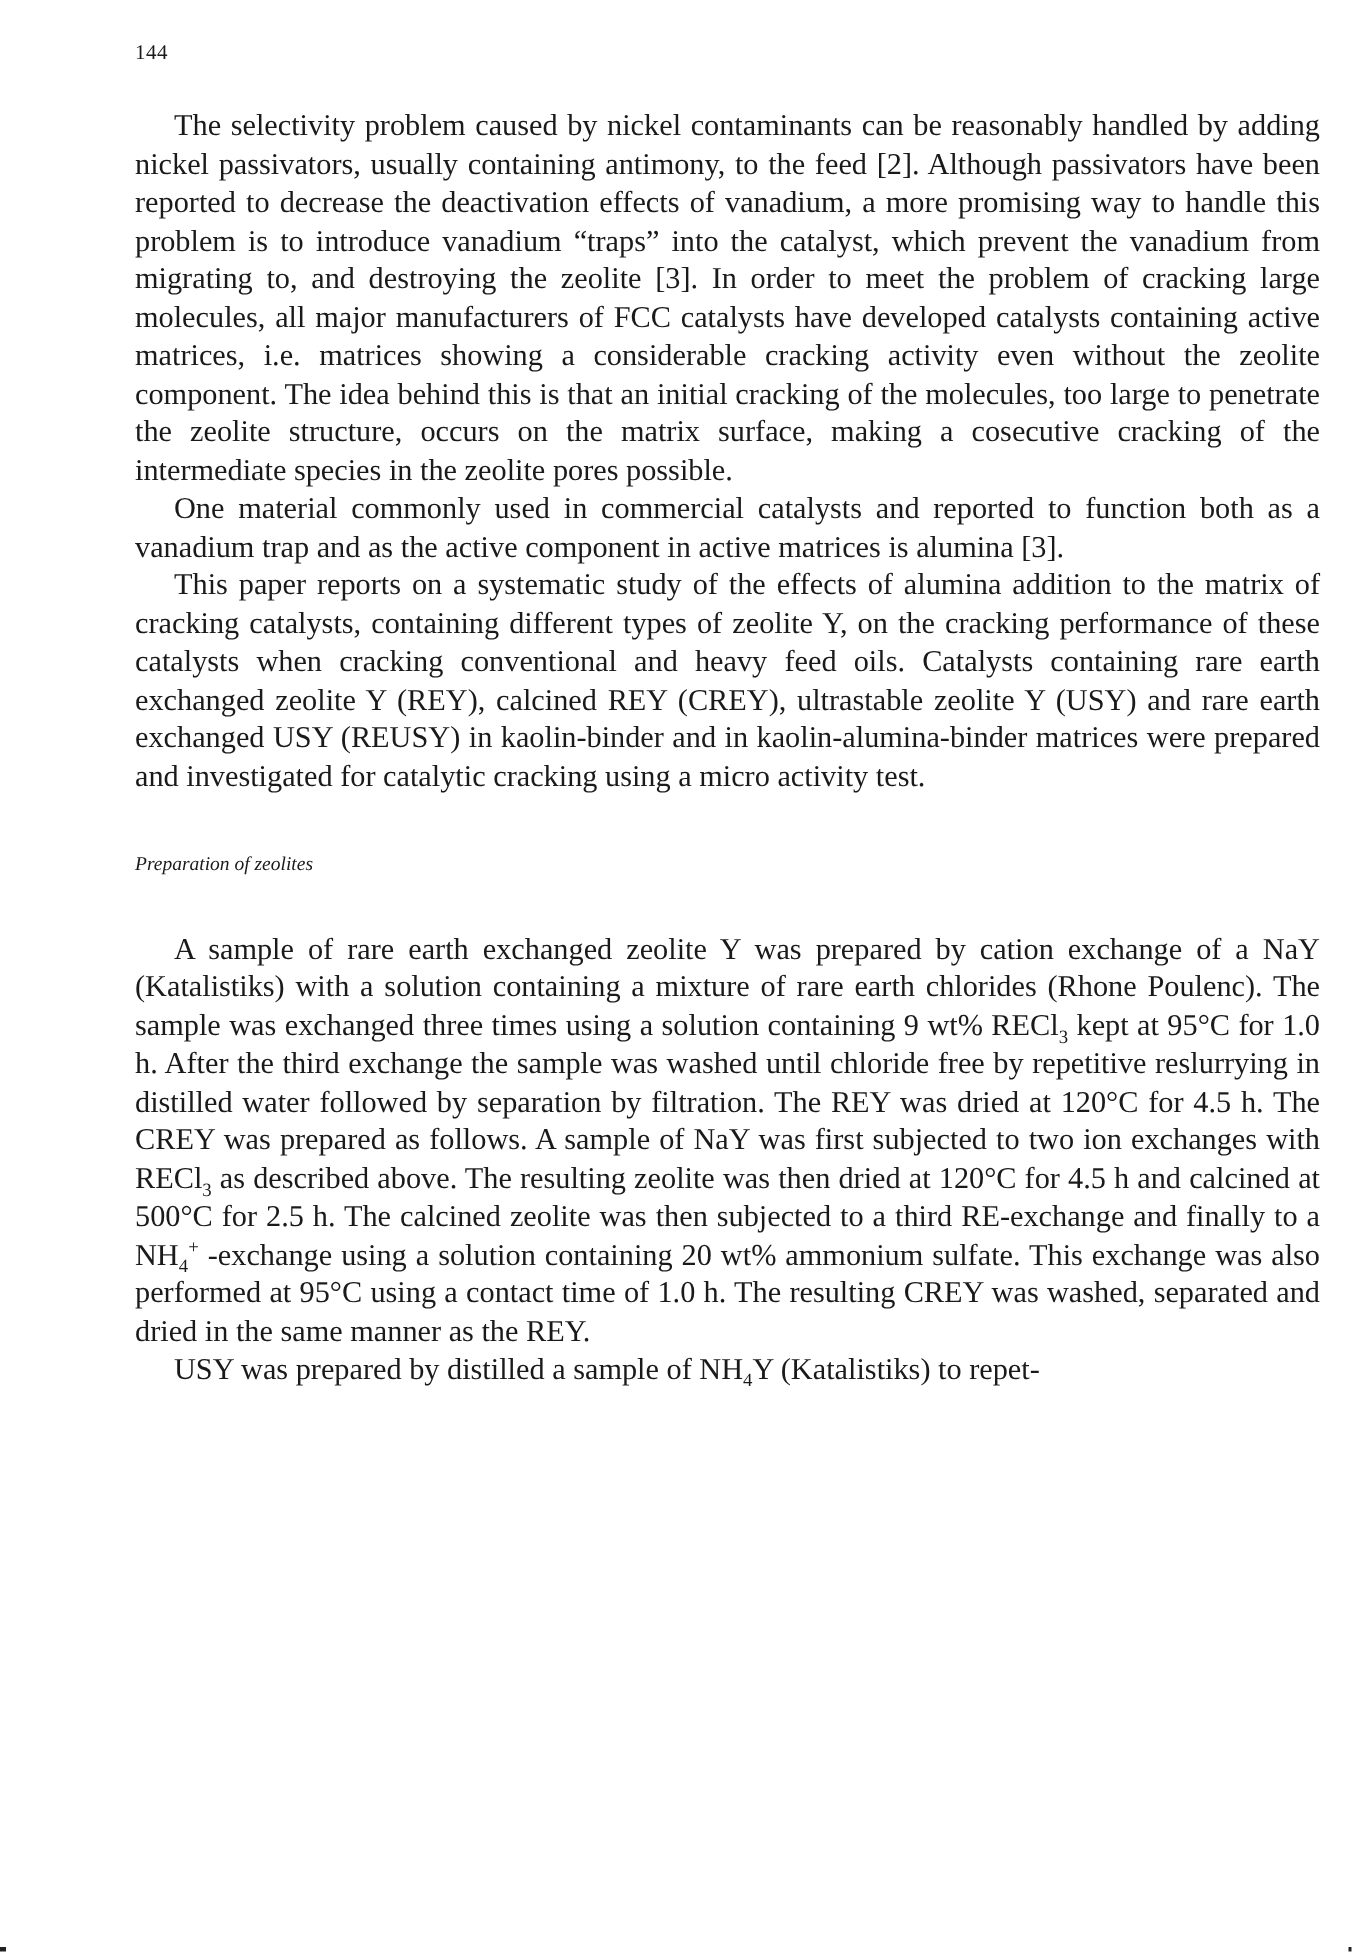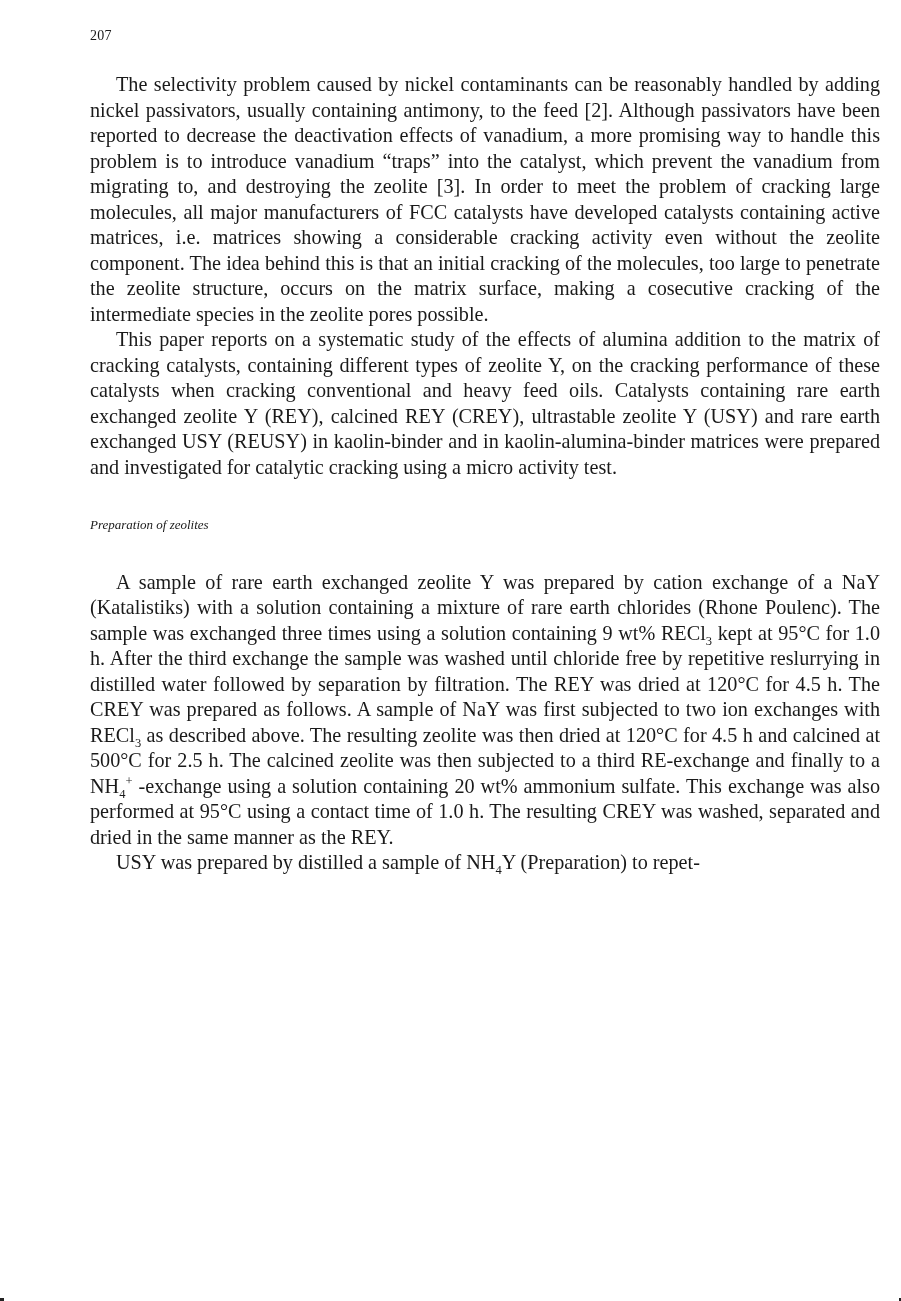--- a/index.html
+++ b/index.html
@@ -28,31 +28,32 @@
   .after-sub { margin-top: 32px; }
   sub, sup { font-size: 62%; line-height: 0; }
   .scan-mark-left { position: absolute; left: 0; bottom: 0; width: 4px; height: 3px; background: #222; }
   .scan-mark-right { position: absolute; right: 0; bottom: 0; width: 2px; height: 3px; background: #222; }
 </style>
 </head>
 <body>
 
 <div class="page">
 
-  <div class="page-number">207</div>
+  <div class="page-number">144</div>
 
   <div class="body-text">
 
     <p class="para indent">The selectivity problem caused by nickel contaminants can be reasonably handled by adding nickel passivators, usually containing antimony, to the feed [2]. Although passivators have been reported to decrease the deactivation effects of vanadium, a more promising way to handle this problem is to introduce vanadium “traps” into the catalyst, which prevent the vanadium from migrating to, and destroying the zeolite [3]. In order to meet the problem of cracking large molecules, all major manufacturers of FCC catalysts have developed catalysts containing active matrices, i.e. matrices showing a considerable cracking activity even without the zeolite component. The idea behind this is that an initial cracking of the molecules, too large to penetrate the zeolite structure, occurs on the matrix surface, making a cosecutive cracking of the intermediate species in the zeolite pores possible.</p>
+    <p class="para indent">One material commonly used in commercial catalysts and reported to function both as a vanadium trap and as the active component in active matrices is alumina [3].</p>
     <p class="para indent">This paper reports on a systematic study of the effects of alumina addition to the matrix of cracking catalysts, containing different types of zeolite Y, on the cracking performance of these catalysts when cracking conventional and heavy feed oils. Catalysts containing rare earth exchanged zeolite Y (REY), calcined REY (CREY), ultrastable zeolite Y (USY) and rare earth exchanged USY (REUSY) in kaolin-binder and in kaolin-alumina-binder matrices were prepared and investigated for catalytic cracking using a micro activity test.</p>
 
 
     <div class="subsection-heading">Preparation of zeolites</div>
 
     <p class="para indent after-sub"><span>A sample of rare earth exchanged zeolite Y was prepared by cation exchange of a NaY (Katalistiks) with a solution containing a mixture of rare earth chlorides (Rhone Poulenc). The sample was exchanged three times using a solution containing 9 wt% RECl</span><sub>3</sub><span> kept at 95°C for 1.0 h. After the third exchange the sample was washed until chloride free by repetitive reslurrying in distilled water followed by separation by filtration. The REY was dried at 120°C for 4.5 h. The CREY was prepared as follows. A sample of NaY was first subjected to two ion exchanges with RECl</span><sub>3</sub><span> as described above. The resulting zeolite was then dried at 120°C for 4.5 h and calcined at 500°C for 2.5 h. The calcined zeolite was then subjected to a third RE-exchange and finally to a NH</span><sub>4</sub><sup>+</sup><span> -exchange using a solution containing 20 wt% ammonium sulfate. This exchange was also performed at 95°C using a contact time of 1.0 h. The resulting CREY was washed, separated and dried in the same manner as the REY.</span></p>
 
-    <p class="para indent"><span>USY was prepared by distilled a sample of NH</span><sub>4</sub><span>Y (Preparation) to repet-</span></p>
+    <p class="para indent"><span>USY was prepared by distilled a sample of NH</span><sub>4</sub><span>Y (Katalistiks) to repet-</span></p>
 
   </div>
 
   <div class="scan-mark-left"></div>
   <div class="scan-mark-right"></div>
 </div>
 
 </body></html>

